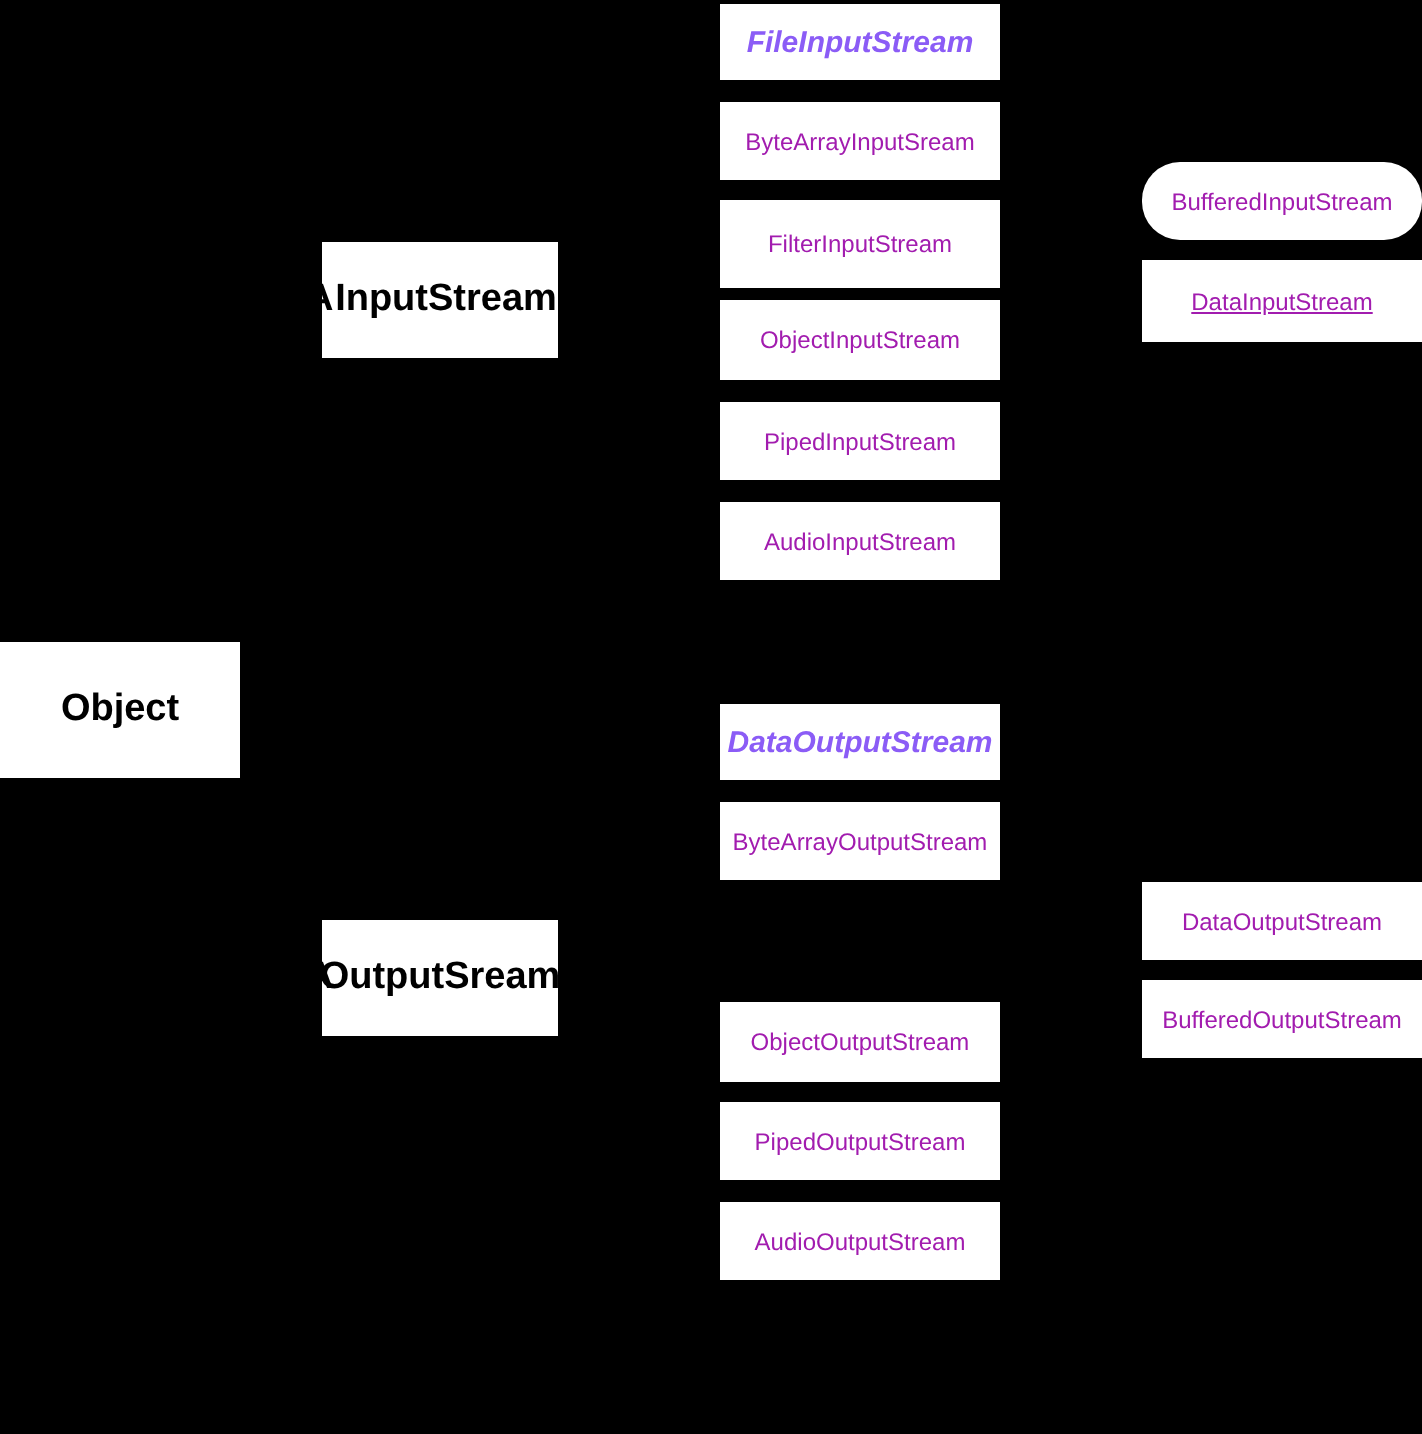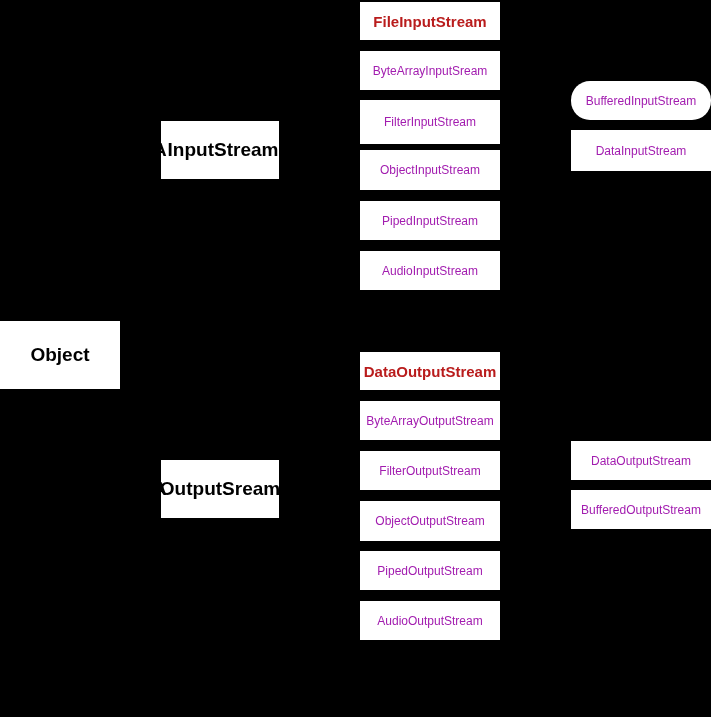--- a/index.html
+++ b/index.html
@@ -23,21 +23,22 @@
     justify-content: center;
     box-sizing: border-box;
     white-space: nowrap;
     font-size: 12px;
     color: #a21caf;
     overflow: hidden;
   }
   .node--bold {
     font-size: 15px;
     font-weight: bold;
-    color: #b91c1c;
+    color: #8b5cf6;
+    font-style: italic;
   }
   .node--big {
     font-size: 19px;
     font-weight: bold;
     color: #000000;
   }
   
   .clipped-letter {
     position: absolute;
     left: -8px;
@@ -63,21 +64,21 @@
   .n-audio-in      { left: 360px; top: 251px; width: 140px; height: 39px; }
 
   .n-file-out      { left: 360px; top: 352px; width: 140px; height: 38px; }
   .n-bytearray-out { left: 360px; top: 401px; width: 140px; height: 39px; }
   .n-filter-out    { left: 360px; top: 451px; width: 140px; height: 39px; }
   .n-objectstream-out { left: 360px; top: 501px; width: 140px; height: 40px; }
   .n-piped-out     { left: 360px; top: 551px; width: 140px; height: 39px; }
   .n-audio-out     { left: 360px; top: 601px; width: 140px; height: 39px; }
 
   .n-buffered-in   { left: 571px; top: 81px;  width: 140px; height: 39px; border-radius: 19px; }
-  .n-data-in       { left: 571px; top: 130px; width: 140px; height: 41px; }
+  .n-data-in       { left: 571px; top: 130px; width: 140px; height: 41px; text-decoration: underline; }
   .n-data-out      { left: 571px; top: 441px; width: 140px; height: 39px; }
   .n-buffered-out  { left: 571px; top: 490px; width: 140px; height: 39px; }
 </style>
 </head>
 <body>
 
 <div class="canvas">
 
   <div class="node node--big n-object">
     <span>Object</span>
@@ -111,23 +112,20 @@
   <div class="node n-audio-in">
     <span>AudioInputStream</span>
   </div>
 
   <div class="node node--bold n-file-out">
     <span>DataOutputStream</span>
   </div>
   <div class="node n-bytearray-out">
     <span>ByteArrayOutputStream</span>
   </div>
-  <div class="node n-filter-out">
-    <span>FilterOutputStream</span>
-  </div>
   <div class="node n-objectstream-out">
     <span>ObjectOutputStream</span>
   </div>
   <div class="node n-piped-out">
     <span>PipedOutputStream</span>
   </div>
   <div class="node n-audio-out">
     <span>AudioOutputStream</span>
   </div>
 

